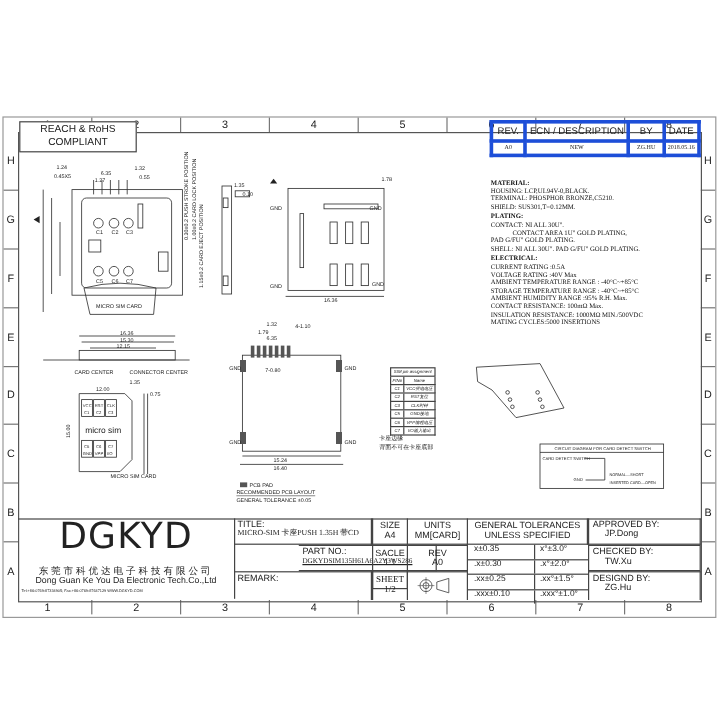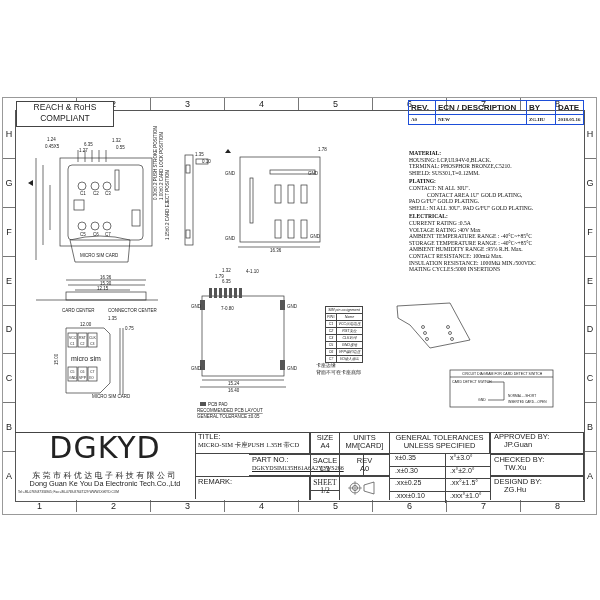--- a/index.html
+++ b/index.html
@@ -8,21 +8,21 @@
   .frame{position:absolute;left:2px;top:97px;width:593px;height:416px;border:1px solid #999;}
   .inner{position:absolute;left:15px;top:110px;width:568px;height:390px;border:1px solid #555;}
   .zone-row{position:absolute;left:3px;width:591px;height:12px;display:flex;}
   .zone-row div{flex:1;text-align:center;font-size:9px;line-height:12px;border-right:1px solid #777;}
   .zone-row div:last-child{border-right:none;}
   .zone-col{position:absolute;width:12px;display:flex;flex-direction:column;}
   .zone-col div{flex:1;display:flex;align-items:center;justify-content:center;font-size:9px;border-bottom:1px solid #777;}
   .zone-col div:last-child{border-bottom:none;}
   .reach{left:16px;top:101px;width:96px;height:24px;border:1px solid #444;font-size:8.5px;line-height:11px;text-align:center;background:#fff;}
   .rev-table{left:408px;top:100px;width:176px;border-collapse:collapse;font-size:7.5px;}
-  .rev-table td{border:1px solid #1d4ed8;text-align:left;padding:0 2px;font-weight:bold;}
+  .rev-table td{border:3px solid #1d4ed8;text-align:center;padding:0 2px;}
   .rev-table tr.h td{height:13px;font-size:8px;}
   .rev-table tr.d td{height:9px;font-size:5px;font-family:"Liberation Serif",serif;}
   .spec{left:409px;top:150px;width:175px;font-family:"Liberation Serif",serif;font-size:5.6px;line-height:6.6px;color:#111;}
   .spec .hd{font-weight:bold;}
   .spec .ind{padding-left:18px;}
   .draw{stroke:#333;fill:none;stroke-width:0.7;}
   .dim{font-size:4.5px;font-family:"Liberation Sans",sans-serif;fill:#222;}
   .logo-box{left:15px;top:432px;width:180px;height:67px;border-right:1px solid #444;}
   .logo{left:15px;top:430px;width:180px;text-align:center;font-size:30px;letter-spacing:1px;font-family:"DejaVu Sans",sans-serif;}
   .cn{left:16px;top:470px;width:178px;font-size:8px;letter-spacing:2.4px;text-align:center;}
@@ -406,21 +406,21 @@
       <span style="padding-left:4px">.xx°±1.5°</span>
     </div>
   <div style="display:flex;height:11px;">
       <span style="width:50px;padding-left:5px;border-right:1px solid #444;">.xxx±0.10</span>
       <span style="padding-left:4px">.xxx°±1.0°</span>
     </div>
 </div>
 
 <div class="tcell lbl" style="left:490px;top:432px;width:94px;height:22px;border-top:none;">
   <div>APPROVED BY:</div>
-  <div style="padding-left:10px">JP.Guan</div>
+  <div style="padding-left:10px">JP.Dong</div>
 </div>
 <div class="tcell lbl" style="left:490px;top:454px;width:94px;height:22px;">
   <div>CHECKED BY:</div>
   <div style="padding-left:10px">TW.Xu</div>
 </div>
 <div class="tcell lbl" style="left:490px;top:476px;width:94px;height:24px;border-bottom:none;">
   <div>DESIGND BY:</div>
   <div style="padding-left:10px">ZG.Hu</div>
 </div>
 

